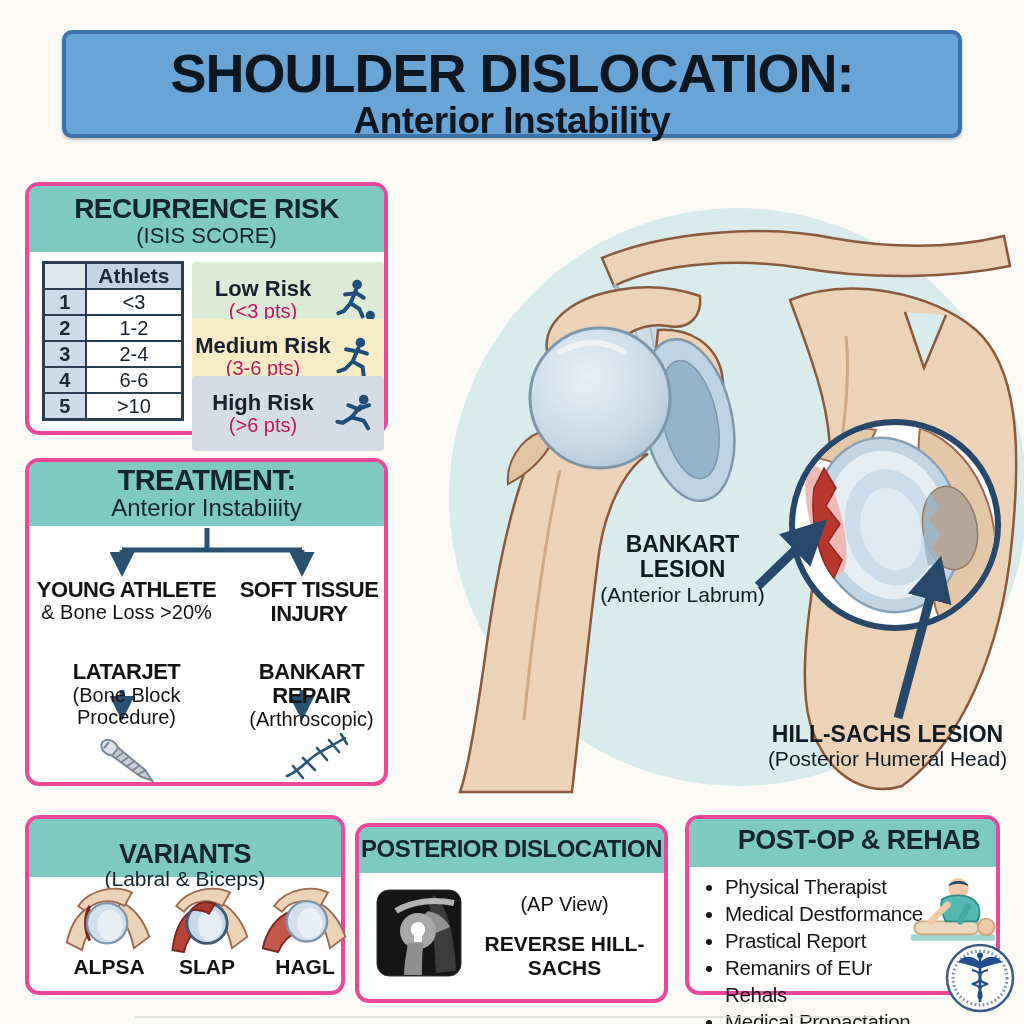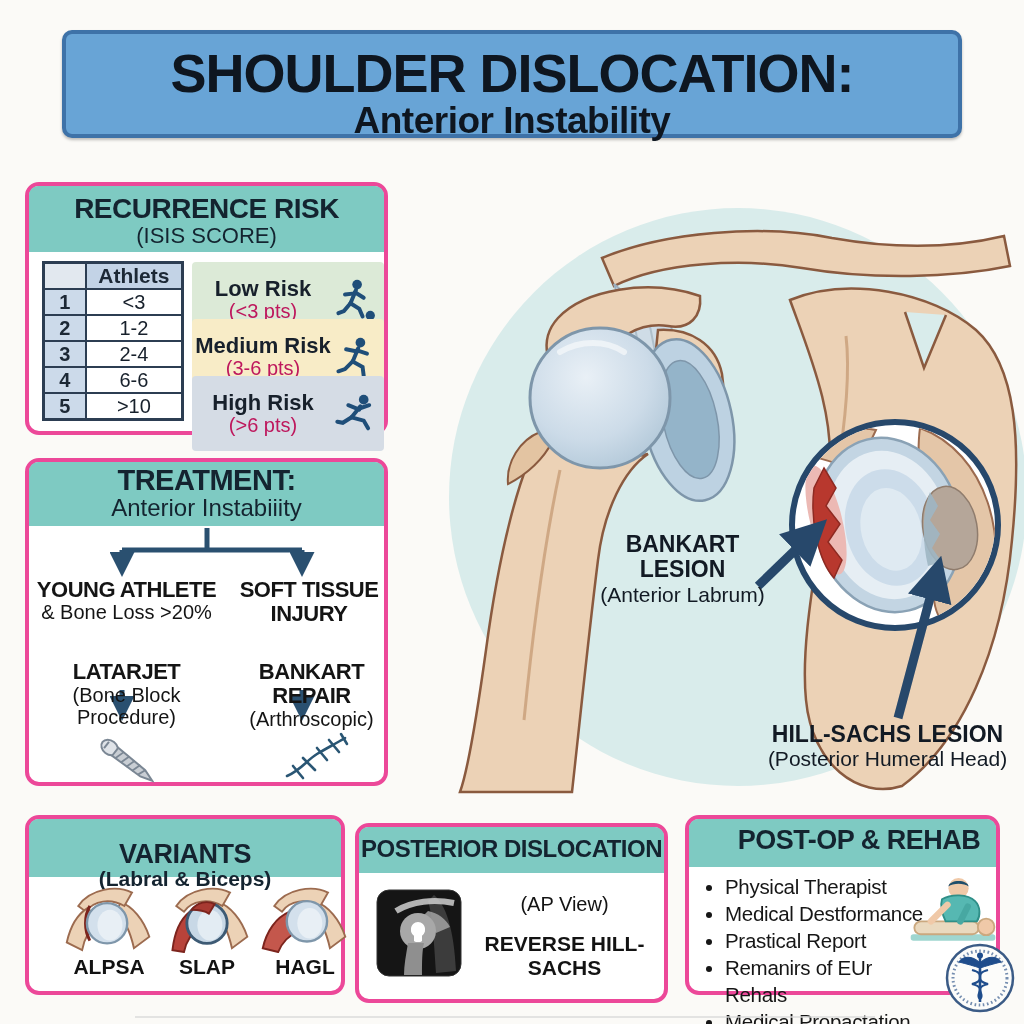--- a/index.html
+++ b/index.html
@@ -64,21 +64,21 @@
   #bankart-label .b1{font-size:23px;font-weight:bold;}
   #bankart-label .b3{font-size:21px;}
   #hillsachs-label{left:735px;top:722px;width:305px;}
   #hillsachs-label .b1{font-size:23px;font-weight:bold;}
   #hillsachs-label .b3{font-size:21px;}
 
   
   #variants{left:25px;top:815px;width:320px;height:180px;}
   #variants .tealhead{height:58px;}
   #variants .bt{font-size:27px;padding-top:20px;}
-  #variants .bs{font-size:21px;margin-top:-3px;font-weight:bold;}
+  #variants .bs{font-size:21px;margin-top:-3px;}
   .varcell{top:62px;width:100px;height:96px;text-align:center;}
   .varlabel{font-size:21px;font-weight:bold;color:#121212;margin-top:-2px;}
   #var0{left:30px;} #var1{left:128px;} #var2{left:226px;}
 
   
   #posterior{left:355px;top:815px;width:313px;height:180px;margin-top:8px;}
   #posterior .tealhead{height:46px;}
   #posterior .bt{font-size:24px;padding-top:8px;}
   .xray{left:17px;top:62px;width:86px;height:88px;}
   .ptxt{left:108px;top:66px;width:195px;text-align:center;color:#131313;line-height:1.15;}

